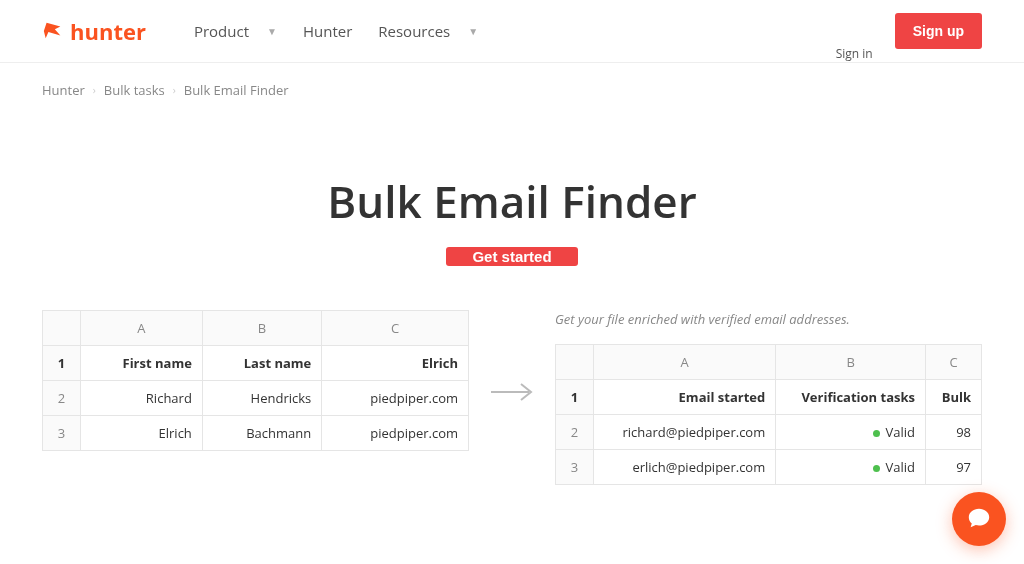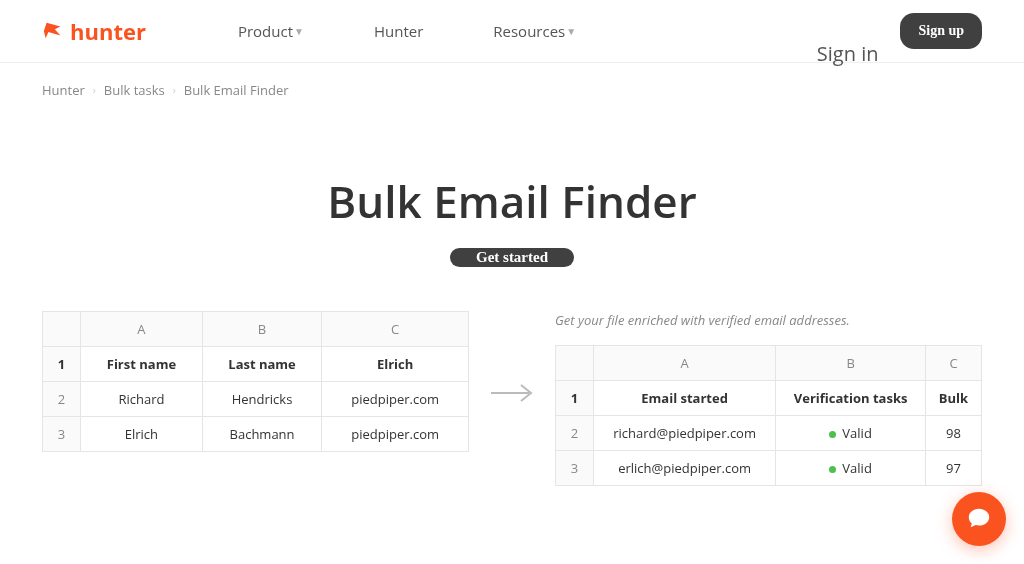--- a/index.html
+++ b/index.html
@@ -3,46 +3,46 @@
 <meta charset="utf-8">
 <style>
 * { margin: 0; padding: 0; box-sizing: border-box; }
 body { font-family: "Open Sans", -apple-system, BlinkMacSystemFont, "Segoe UI", Roboto, sans-serif; color: #333; background: #fff; font-size: 14px; }
 
 .nav { border-bottom: 1px solid #eee; }
 .nav-inner { max-width: 980px; margin: 0 auto; display: flex; align-items: center; height: 62px; padding: 0 20px; }
 .logo { display: flex; align-items: center; color: #fa5320; font-weight: 700; font-size: 22px; text-decoration: none; gap: 6px; }
 .logo svg { width: 22px; height: 22px; }
 .nav-links { display: flex; gap: 26px; margin-left: 48px; }
-.nav-item { color: #555; font-size: 15px; cursor: pointer; display: flex; align-items: center; gap: 1px; margin-left: 44px; }
+.nav-item { color: #555; font-size: 15px; cursor: pointer; display: flex; align-items: center; gap: 18px; }
 .nav-item .chev { font-size: 10px; color: #aaa; }
 .nav-spacer { flex: 1; }
 .nav-right { display: flex; align-items: center; gap: 22px; }
-.signin { color: #555; font-size: 20px; cursor: pointer; margin-top: 44px; }
-.btn-primary { background: #404040; color: #fff; border: none; padding: 10px 18px; border-radius: 14px; font-size: 14px; font-weight: 600; cursor: pointer; font-family: Liberation Serif, serif; }
+.signin { color: #555; font-size: 12px; cursor: pointer; margin-top: 44px; }
+.btn-primary { background: #ef4444; color: #fff; border: none; padding: 10px 18px; border-radius: 3px; font-size: 14px; font-weight: 600; cursor: pointer; }
 
 .container { max-width: 980px; margin: 0 auto; padding: 0 20px; }
 
 .breadcrumb { display: flex; align-items: center; gap: 8px; padding: 18px 0; font-size: 13px; color: #888; }
 .breadcrumb a { color: #888; text-decoration: none; cursor: pointer; }
 .breadcrumb .sep { color: #ccc; font-size: 10px; }
 
 .hero { text-align: center; padding: 54px 0 44px; }
 .hero h1 { font-size: 44px; font-weight: 600; color: #333; margin-bottom: 16px; }
 .hero p { font-size: 19px; color: #888; margin-bottom: 36px; }
 .hero .btn-primary { padding: 1px 26px; font-size: 15px; }
 
 .spread { display: flex; align-items: flex-start; gap: 20px; padding-bottom: 40px; }
 .panel { flex: 1; }
 .panel-caption { font-style: italic; color: #888; font-size: 13px; margin-bottom: 16px; }
 .arrow-col { display: flex; align-items: center; justify-content: center; padding-top: 70px; }
 .arrow-col svg { width: 46px; height: 24px; color: #bbb; }
 
 table.sheet { border-collapse: collapse; width: 100%; font-size: 13px; }
-table.sheet th, table.sheet td { border: 1px solid #e5e5e5; padding: 8px 10px; text-align: center; }
+table.sheet th, table.sheet td { border: 1px solid #e5e5e5; padding: 8px 10px; text-align: right; }
 table.sheet th { background: #fafafa; font-weight: 400; color: #888; text-align: center; }
 table.sheet th.rownum, table.sheet td.rownum { background: #fafafa; color: #888; text-align: center; width: 38px; font-weight: 400; }
 table.sheet tr.head-row td { font-weight: 700; color: #333; }
 .valid-dot { display: inline-block; width: 7px; height: 7px; border-radius: 50%; background: #4ec04e; margin-right: 6px; vertical-align: middle; }
 .score-col { text-align: left; }
 
 .chat-widget { position: fixed; bottom: 18px; right: 18px; width: 54px; height: 54px; border-radius: 50%; background: #fa5320; display: flex; align-items: center; justify-content: center; cursor: pointer; box-shadow: 0 4px 16px rgba(250,83,32,.35); }
 .chat-widget svg { width: 26px; height: 26px; fill: #fff; }
 </style>
 </head>

